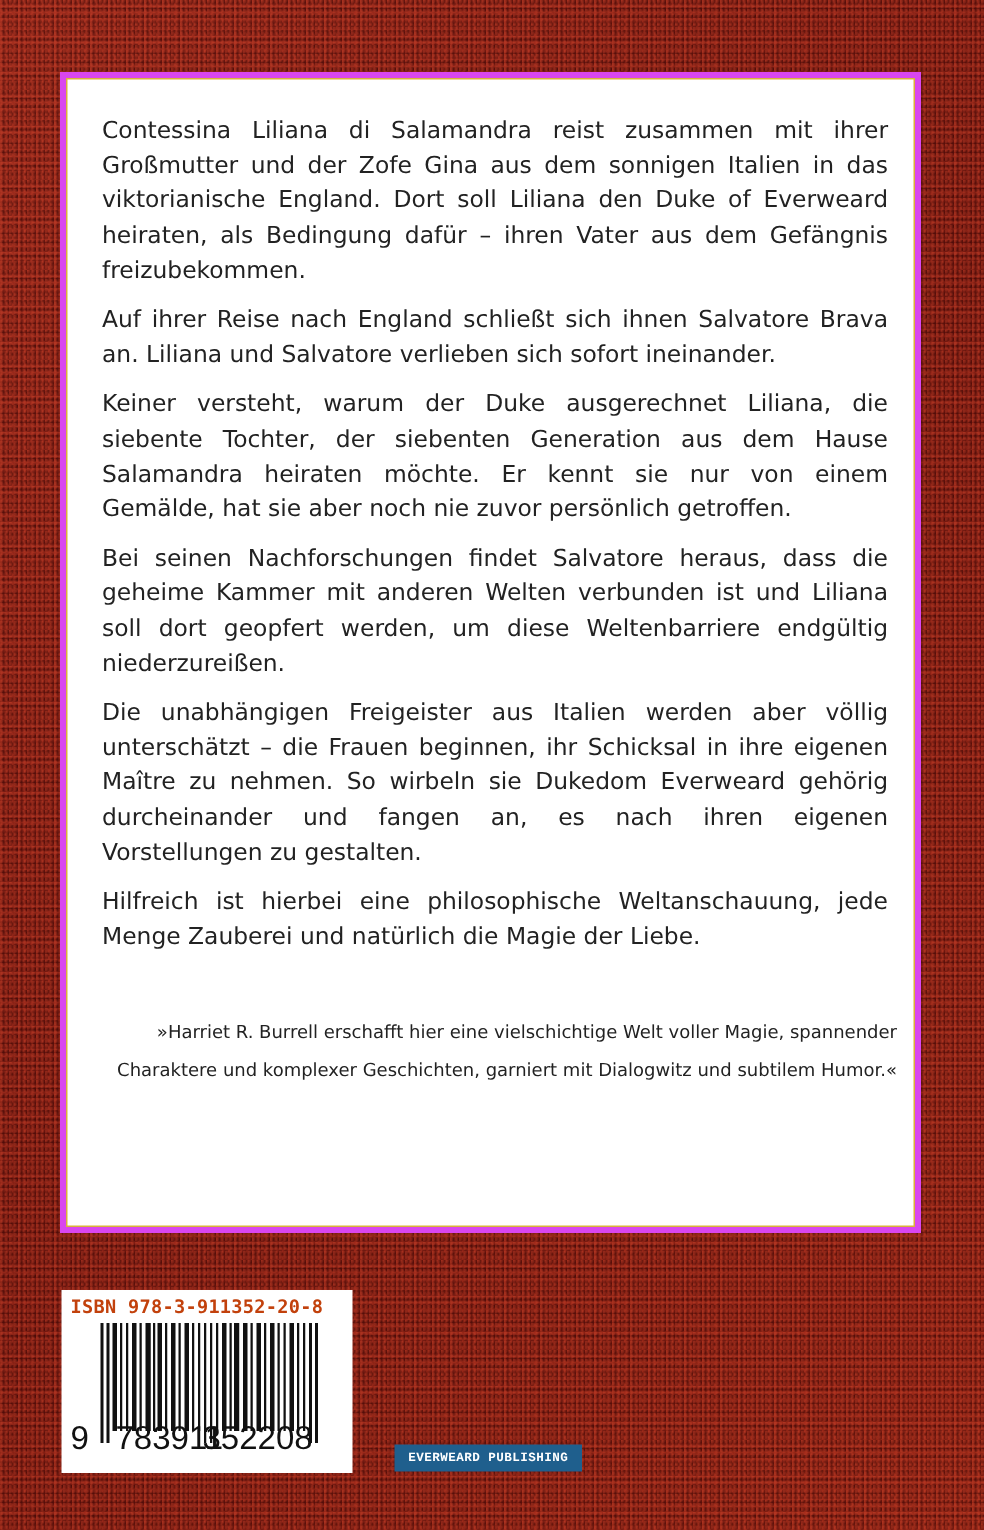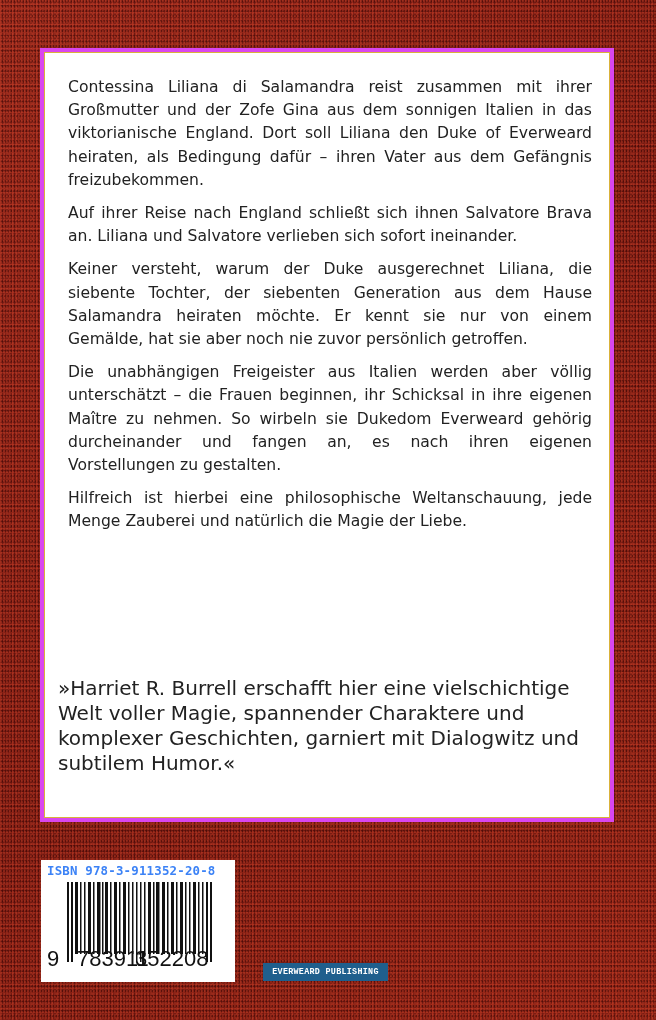--- a/index.html
+++ b/index.html
@@ -22,30 +22,30 @@
       box-shadow: inset 0 0 0 1px #d9b23a;
     }
     .blurb {
       position: absolute; left: 24px; top: 24px; width: 524px;
       color: #222222; font-size: 15.6px; line-height: 23.2px;
       text-align: justify; hyphens: auto;
     }
     .blurb p { margin: 0 0 10px 0; }
     .quote {
       position: absolute; left: 14px; top: 624px; width: 540px;
-      text-align: left; color: #222222; font-size: 20px; line-height: 25px;
+      text-align: right; color: #222222; font-size: 12px; line-height: 25px;
     }
     .barcode-box {
       position: absolute; left: 41px; top: 860px; width: 194px; height: 122px;
       background: #ffffff; box-sizing: border-box;
     }
     .isbn-label {
       position: absolute; left: 6px; top: 3px; width: 186px;
       font-family: "DejaVu Sans Mono", monospace; font-weight: bold;
-      font-size: 12.4px; color: #3b82f6; letter-spacing: 0.2px;
+      font-size: 12.4px; color: #c2410c; letter-spacing: 0.2px;
     }
     .bars { position: absolute; left: 0; top: 0; }
     .digits {
       position: absolute; top: 88px; font-family: "Liberation Sans", sans-serif;
       font-size: 22px; color: #111; line-height: 22px;
     }
     .publisher {
       position: absolute; left: 263px; top: 963px; width: 125px; height: 18px;
       background: #1f5f8d; color: #ffffff; font-family: Liberation Mono, monospace;
       font-weight: bold; font-size: 8.4px; line-height: 18px; text-align: center;
@@ -53,20 +53,21 @@
     }
   </style>
 </head>
 <body>
 
 <div class="frame">
   <div class="blurb">
     <p>Contessina Liliana di Salamandra reist zusammen mit ihrer Großmutter und der Zofe Gina aus dem sonnigen Italien in das viktorianische England. Dort soll Liliana den Duke of Everweard heiraten, als Bedingung dafür – ihren Vater aus dem Gefängnis freizubekommen.</p>
     <p>Auf ihrer Reise nach England schließt sich ihnen Salvatore Brava an. Liliana und Salvatore verlieben sich sofort ineinander.</p>
     <p>Keiner versteht, warum der Duke ausgerechnet Liliana, die siebente Tochter, der siebenten Generation aus dem Hause Salamandra heiraten möchte. Er kennt sie nur von einem Gemälde, hat sie aber noch nie zuvor persönlich getroffen.</p>
+    <p>Bei seinen Nachforschungen findet Salvatore heraus, dass die geheime Kammer mit anderen Welten verbunden ist und Liliana soll dort geopfert werden, um diese Weltenbarriere endgültig niederzureißen.</p>
     <p>Die unabhängigen Freigeister aus Italien werden aber völlig unterschätzt – die Frauen beginnen, ihr Schicksal in ihre eigenen Maître zu nehmen. So wirbeln sie Dukedom Everweard gehörig durcheinander und fangen an, es nach ihren eigenen Vorstellungen zu gestalten.</p>
     <p>Hilfreich ist hierbei eine philosophische Weltanschauung, jede Menge Zauberei und natürlich die Magie der Liebe.</p>
   </div>
   <div class="quote">»Harriet R. Burrell erschafft hier eine vielschichtige Welt voller Magie, spannender Charaktere und komplexer Geschichten, garniert mit Dialogwitz und subtilem Humor.«</div>
 </div>
 
 <div class="barcode-box">
   <div class="isbn-label">ISBN 978-3-911352-20-8</div>
   <svg class="bars" width="194" height="122" viewBox="0 0 194 122">
     <g fill="#111">

